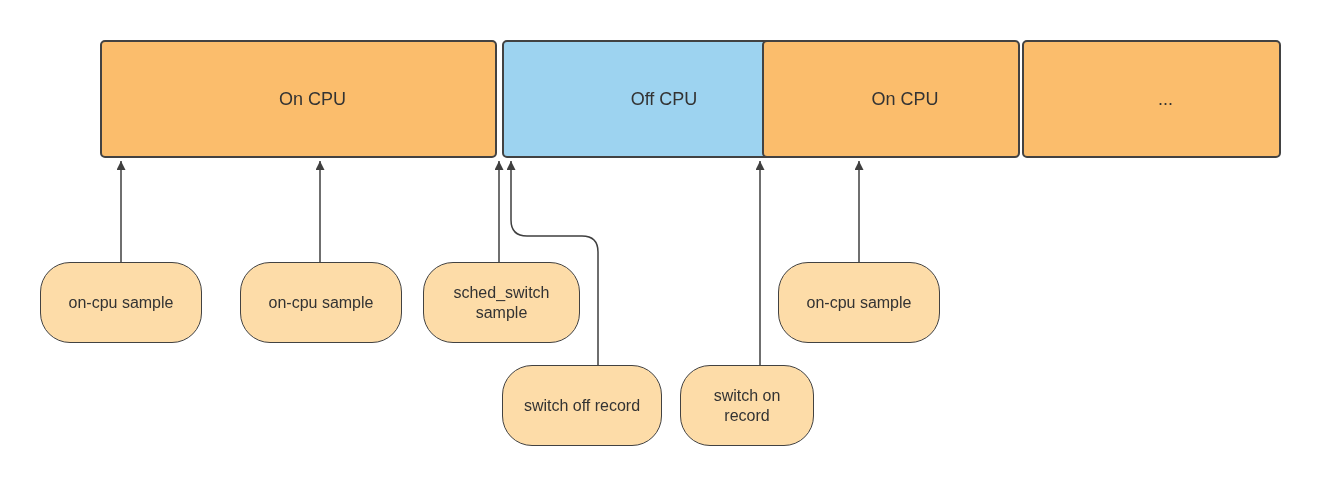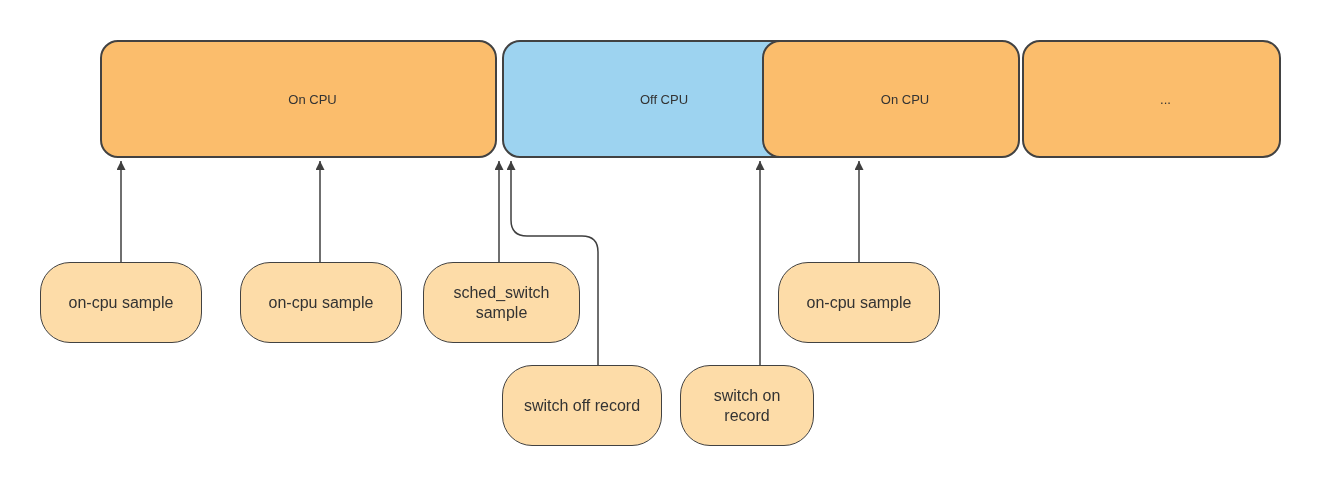--- a/index.html
+++ b/index.html
@@ -32,25 +32,25 @@
     stroke: var(--arrow);
     stroke-width: 1.5;
     fill: none;
   }
   #arrowhead path { fill: var(--arrow); stroke: none; }
   .block {
     position: absolute;
     top: 40px;
     height: 118px;
     border: 2px solid var(--stroke);
-    border-radius: 18px;
+    border-radius: 5px;
     display: flex;
     align-items: center;
     justify-content: center;
-    font-size: 13px;
+    font-size: 18px;
     z-index: 2;
     padding-left: 28px;
   }
   .block.on-cpu  { background: var(--on-cpu-fill); }
   .block.off-cpu { background: var(--off-cpu-fill); }
   .block-1 { left: 100px;  width: 397px; }
   .block-2 { left: 502px;  width: 296px; }
   .block-3 { left: 762px;  width: 258px; }
   .block-4 { left: 1022px; width: 259px; }
   .pill {

